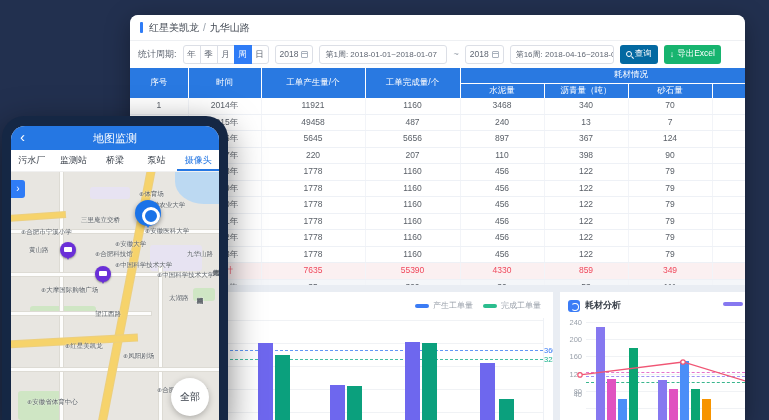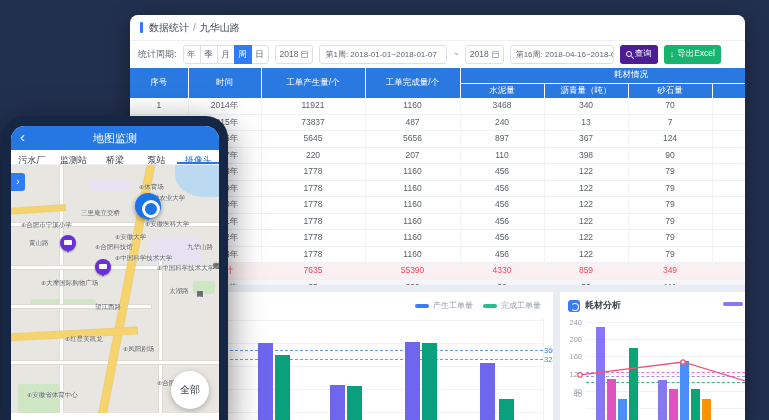--- a/index.html
+++ b/index.html
@@ -26,21 +26,21 @@
   .seg-btn.active { background:#2f7cf6; border-color:#2f7cf6; color:#fff; position:relative; z-index:1; }
   .fselect { height:19px; border:1px solid #dcdfe6; border-radius:3px; background:#fff;
              display:flex; align-items:center; padding:0 4px; gap:3px; font-size:8.5px; color:#5f6672; }
   .fselect .car { width:7px; height:7px; border:1px solid #aab2bd; border-radius:1px; position:relative; }
   .fselect .car:before { content:""; position:absolute; left:0; right:0; top:1.5px; border-top:1px solid #aab2bd; }
   .finput { height:19px; border:1px solid #dcdfe6; border-radius:3px; background:#fff;
             display:flex; align-items:center; padding:0 5px; font-size:8px; color:#5f6672; white-space:nowrap; overflow:hidden; }
   .tilde { font-size:9px; color:#98a0ab; }
   .btn { height:19px; border:none; border-radius:3px; color:#fff; font-size:8.5px;
          display:flex; align-items:center; gap:3px; padding:0 6px; cursor:pointer; white-space:nowrap; }
-  .btn-query { background:#4c1d95; }
+  .btn-query { background:#0369a1; }
   .btn-export { background:#17b46f; }
   .mag { width:6px; height:6px; border:1.2px solid #fff; border-radius:50%; position:relative; display:inline-block; }
   .mag:after { content:""; position:absolute; width:3px; height:1.2px; background:#fff; transform:rotate(45deg); left:4.5px; top:5px; }
   .dl { font-size:9px; line-height:9px; }
 
   .tbl-wrap { width:615px; overflow:hidden; margin-top:1px; }
   table.tbl { border-collapse:collapse; table-layout:fixed; width:672px; }
   .tbl th { background:#2979e1; color:#fff; font-weight:normal; font-size:8.5px; height:15px;
             border-right:1px solid rgba(255,255,255,.18); overflow:hidden; white-space:nowrap; }
   .tbl th.grp { border-bottom:1px solid rgba(255,255,255,.28); }
@@ -70,21 +70,21 @@
   .ytick { position:absolute; font-size:7.5px; color:#9aa1ab; width:20px; text-align:right; }
 
   
   .phone { position:absolute; left:2px; top:116px; width:226px; height:310px;
            background:#152744; border-radius:22px 22px 0 0; box-shadow:0 10px 34px rgba(0,0,0,.5); }
   .screen { position:absolute; left:9px; right:9px; top:10px; bottom:0;
             background:#fff; border-radius:14px 14px 0 0; overflow:hidden; }
   .app-header { height:24px; background:#2577e3; color:#fff; display:flex; align-items:center; justify-content:center; position:relative; }
   .app-back { position:absolute; left:9px; top:2px; font-size:15px; color:#fff; cursor:pointer; }
   .app-title { font-size:11px; }
-  .app-tabs { height:15px; background:#fff; display:flex; border-bottom:1px solid #f0f0f0; }
+  .app-tabs { height:22px; background:#fff; display:flex; border-bottom:1px solid #f0f0f0; }
   .app-tab { flex:1; text-align:center; font-size:9px; color:#3a414b; line-height:21px; cursor:pointer; white-space:nowrap; }
   .app-tab.active { color:#2577e3; border-bottom:2px solid #2577e3; }
   .map { position:relative; height:248px; background:#e8e6e1; overflow:hidden; }
   .road-y { position:absolute; background:#f6d36b; box-shadow:0 0 0 1px #eccf7e; }
   .road-w { position:absolute; background:#fdfdfc; box-shadow:0 0 0 1px #dddbd4; }
   .patch { position:absolute; border-radius:3px; }
   .maplabel { position:absolute; font-size:6.5px; color:#5b6167; white-space:nowrap; text-shadow:0 0 2px #fff; }
   .maplabel.vert { writing-mode:vertical-rl; }
   .pin-cam { position:absolute; width:16px; height:16px; background:#6a2fd8; border-radius:50% 50% 50% 50%;
              box-shadow:0 1px 2px rgba(0,0,0,.4); }
@@ -105,21 +105,21 @@
 </head>
 <body>
 
 <div class="stage">
 
   <div class="desktop">
     <div class="panel-top">
 
       <div class="breadcrumb">
         <div class="crumb-accent"></div>
-        <span>数据统计</span>
+        <span>红星美凯龙</span>
         <span class="sep">/</span>
         <span>九华山路</span>
       </div>
 
       <div class="filterbar">
         <span class="flabel">统计周期:</span>
         <div class="seg">
             <div class="seg-btn">年</div>
             <div class="seg-btn">季</div>
             <div class="seg-btn">月</div>
@@ -185,21 +185,21 @@
                 <td>11921</td>
                 <td>1160</td>
                 <td>3468</td>
                 <td>340</td>
                 <td>70</td>
                 <td>250</td>
               </tr>
               <tr>
                 <td>2</td>
                 <td>2015年</td>
-                <td>73837</td>
+                <td>49458</td>
                 <td>487</td>
                 <td>240</td>
                 <td>13</td>
                 <td>7</td>
                 <td>690</td>
               </tr>
               <tr>
                 <td>3</td>
                 <td>2016年</td>
                 <td>5645</td>

